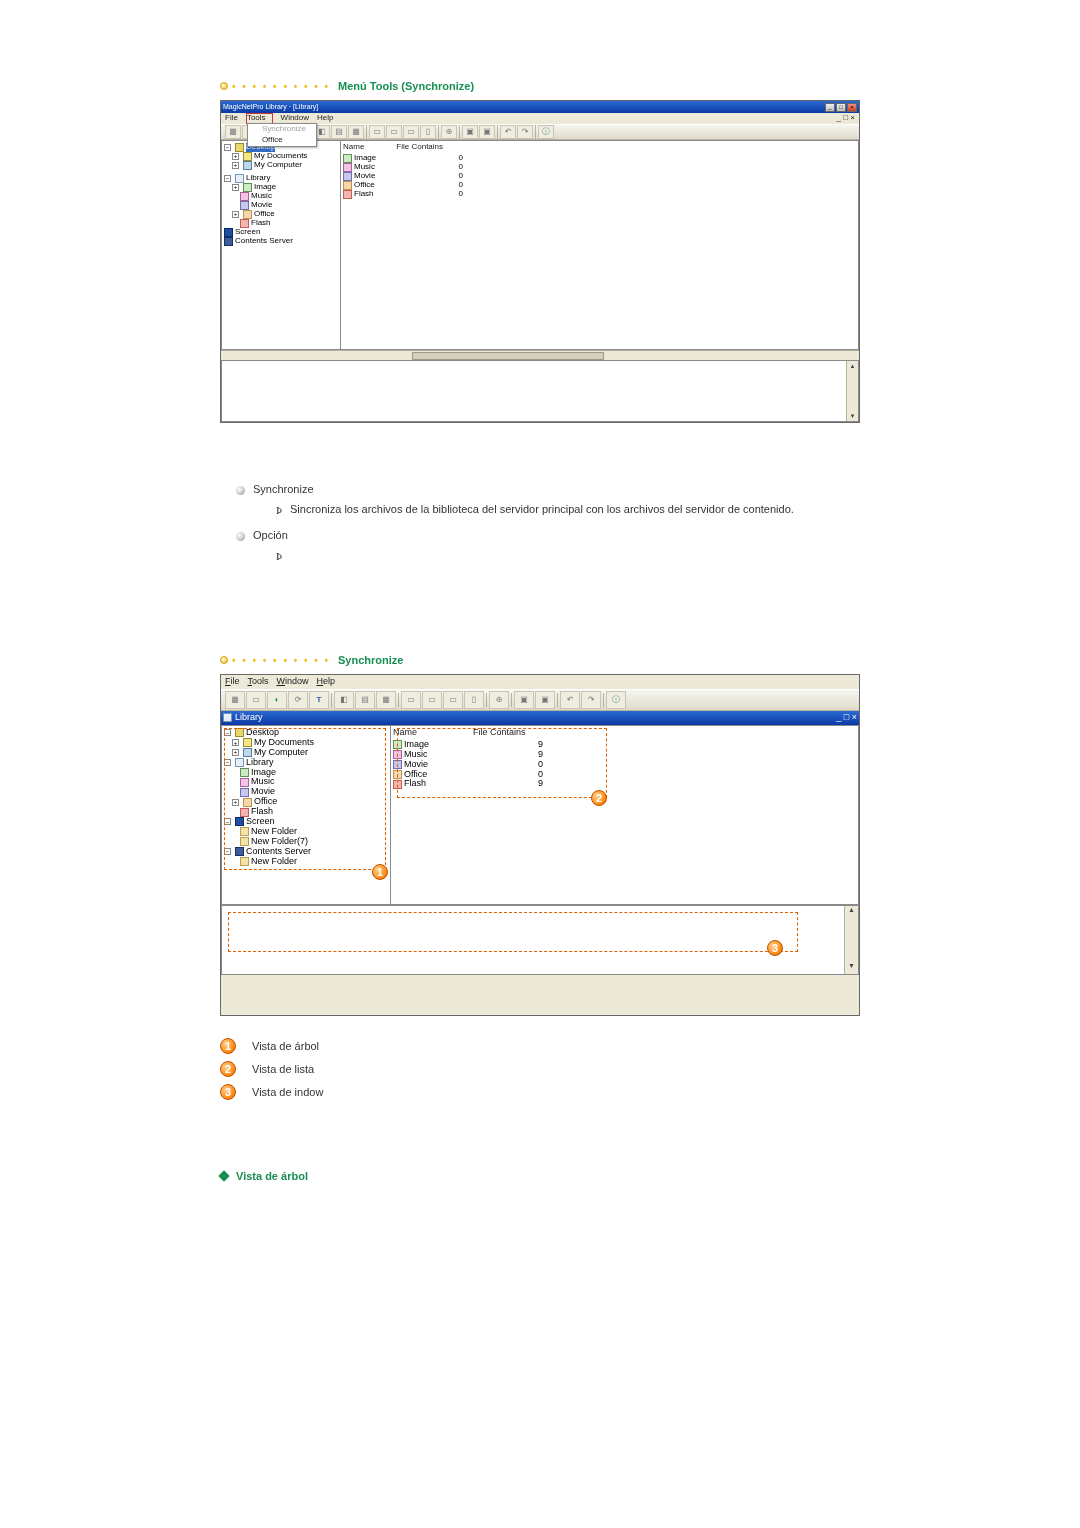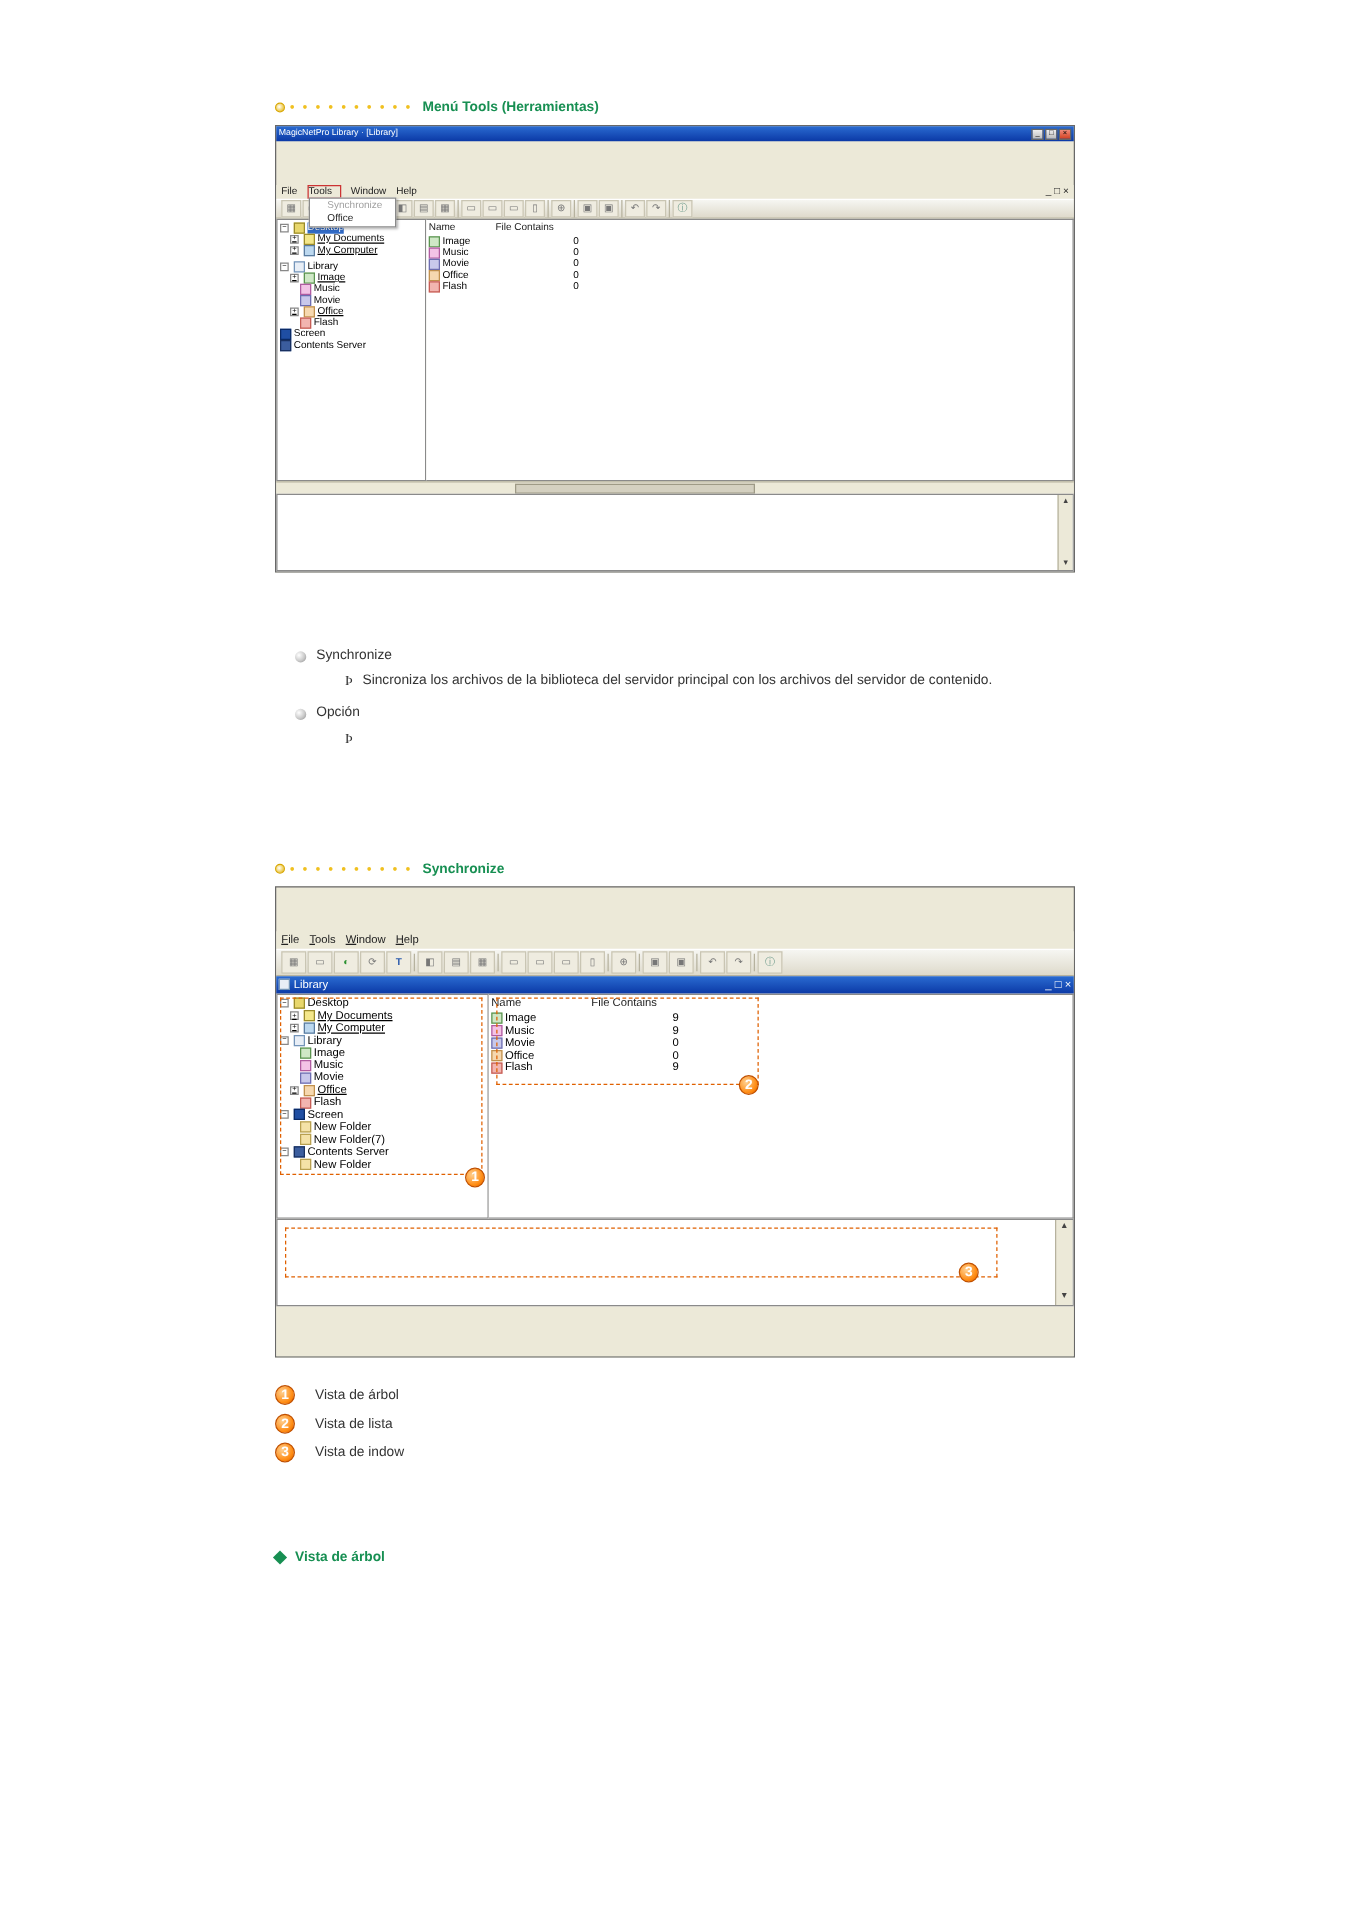--- a/index.html
+++ b/index.html
@@ -70,21 +70,21 @@
   .titlebar .wincontrols {
     display:flex;gap:1px;
   }
   .titlebar .wc {
     width:10px;height:9px;background:linear-gradient(to bottom,#eee,#bbb);border:1px solid #666;
     font-size:6px;display:flex;align-items:center;justify-content:center;color:#000;
   }
   .titlebar .wc.close{background:linear-gradient(to bottom,#f28b7a,#d14020);}
   .menubar {
     height:11px;padding:1px 4px;font-size:8px;color:#222;
-    background:#ece9d8;display:flex;gap:8px;align-items:center;margin-top:35px;
+    background:#ece9d8;display:flex;gap:8px;align-items:center;
   }
   .menubar .mnu-item {text-decoration:underline dotted transparent;} 
   .menubar .redbox {
     border:1px solid #c33; padding:0 6px 0 0;
     position:relative;
   }
   .menubar .menu-open {
     position:absolute;left:0;top:9px;z-index:3;
     background:#fff;border:1px solid #8a8a8a;box-shadow:1px 1px 2px rgba(0,0,0,.3);
     min-width:60px;
@@ -107,21 +107,21 @@
   .tb-sep{width:1px;height:14px;background:#b6b29e;margin:0 1px;}
 
   .split {
     display:flex; height:210px;
   }
   .tree {
     width:120px;background:#fff;border:1px solid #8a8a8a;
     font-size:8px;color:#000;padding:2px;overflow:hidden;
   }
   .tree .row{display:flex;align-items:center;gap:2px;white-space:nowrap;}
-  .tree .ind1{padding-left:8px;text-decoration:underline;}
+  .tree .ind1{padding-left:8px;}
   .tree .ind2{padding-left:16px;}
   .tree .plus{width:7px;height:7px;border:1px solid #888;font-size:6px;display:flex;align-items:center;justify-content:center;margin-right:2px;}
   .tree .sel{background:#316ac5;color:#fff;}
   .icon-sq{width:9px;height:9px;display:inline-block;}
   .ic-desktop{background:#e8d76c;border:1px solid #9b8b2a;}
   .ic-mydoc{background:#f4e78a;border:1px solid #9b8b2a;}
   .ic-mycomp{background:#bcd8ef;border:1px solid #5a7ca0;}
   .ic-lib{background:#e8eef6;border:1px solid #7394b9;}
   .ic-img{background:#cfe8c6;border:1px solid #5b9450;}
   .ic-music{background:#f3c3e6;border:1px solid #b05ca1;}
@@ -208,21 +208,21 @@
 
 </style>
 </head>
 <body>
 
 <div class="page">
 
   <div class="section-heading">
     <span class="dot-lead"></span>
     <span class="dots">• • • • • • • • • •</span>
-    <span>Menú Tools (Herramientas)</span>
+    <span>Menú Tools (Synchronize)</span>
   </div>
 
   <div class="win" style="width:100%;">
     <div class="titlebar">
       <span>MagicNetPro Library · [Library]</span>
       <span class="wincontrols">
         <span class="wc">_</span>
         <span class="wc">□</span>
         <span class="wc close">×</span>
       </span>

